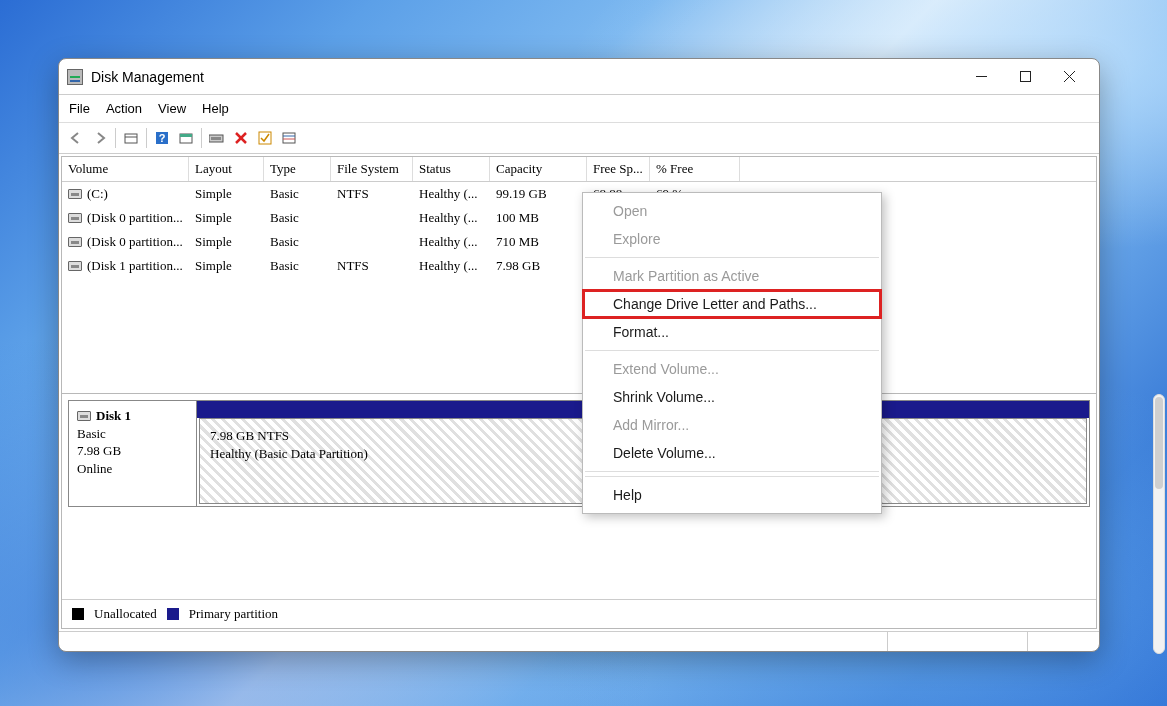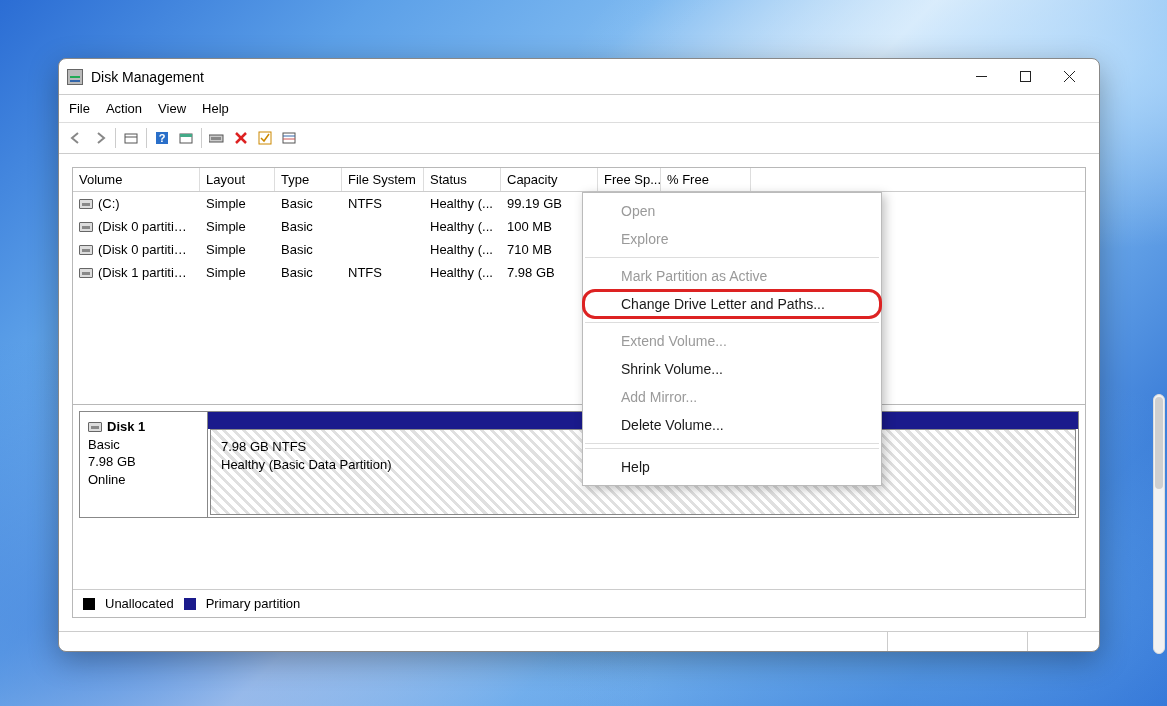--- a/index.html
+++ b/index.html
@@ -41,21 +41,21 @@
 .titlebar .icon::before{content:"";position:absolute;left:2px;top:6px;width:10px;height:2px;background:#2a5;}
 .titlebar .icon::after{content:"";position:absolute;left:2px;top:10px;width:10px;height:2px;background:#36a;}
 .title { flex:1; font-size:14px; }
 .winbtn { width:44px;height:30px;display:flex;align-items:center;justify-content:center;color:#222;}
 .winbtn svg{width:11px;height:11px;}
 .menubar { display:flex; gap:16px; padding:6px 10px; border-bottom:1px solid #ddd;font-size:13px;text-align:right;}
 .menubar span{cursor:default;}
 .toolbar { display:flex; align-items:center; gap:2px; padding:4px 6px; border-bottom:1px solid #ccc;}
 .tbtn{width:22px;height:22px;display:flex;align-items:center;justify-content:center;border:1px solid transparent;}
 .tsep{width:1px;height:20px;background:#ccc;margin:0 2px;}
-.content{flex:1;display:flex;flex-direction:column;margin:13px;border:1px solid #b8b8b8;}
+.content{flex:1;display:flex;flex-direction:column;margin:2px;border:1px solid #b8b8b8;font-family:Liberation Serif, serif;}
 .volumes{height:237px;overflow:hidden;border-bottom:1px solid #b8b8b8;}
 .vol-header{display:flex;background:#fff;border-bottom:1px solid #ccc;}
 .vol-header .col{padding:4px 6px;border-right:1px solid #ddd;font-size:13px;overflow:hidden;white-space:nowrap;}
 .vol-row{display:flex;padding:2px 0;}
 .vol-row .col{padding:2px 6px;font-size:13px;overflow:hidden;white-space:nowrap;text-overflow:ellipsis;}
 .c-vol{width:127px}.c-lay{width:75px}.c-typ{width:67px}.c-fs{width:82px}.c-stat{width:77px}.c-cap{width:97px}.c-free{width:63px}.c-pct{width:90px}
 .diskicon{display:inline-block;width:14px;height:10px;background:#ddd;border:1px solid #666;border-radius:1px;margin-right:5px;vertical-align:-1px;position:relative;}
 .diskicon::after{content:"";position:absolute;left:2px;top:3px;width:8px;height:3px;background:#888;}
 .disks{flex:1;padding:4px;overflow:auto;}
 .diskblock{display:flex;border:1px solid #888;margin:2px;height:107px;}
@@ -73,24 +73,24 @@
 .ctxmenu{
   position:absolute;
   left:582px; top:192px;
   width:300px;
   background:#fff;
   border:1px solid #bbb;
   box-shadow:3px 3px 10px rgba(0,0,0,.25);
   padding:4px 0;
   font-size:14px;
 }
-.ctxmenu .mi{padding:6px 10px 6px 38px;color:#1a1a1a;}
+.ctxmenu .mi{padding:6px 10px 6px 30px;color:#1a1a1a;}
 .ctxmenu .mi.disabled{color:#9a9a9a;}
 .ctxmenu .msep{height:1px;background:#ddd;margin:4px 2px;}
-.ctxmenu .mi.hilite{outline:3px solid #d22;outline-offset:-2px;border-radius:12px;}
+.ctxmenu .mi.hilite{outline:3px solid #d22;outline-offset:-2px;}
 .scrollbar{position:absolute;right:2px;top:394px;width:12px;height:260px;background:#f2f2f2;border:1px solid #ddd;border-radius:6px;}
 .scrollbar .thumb{position:absolute;left:1px;top:2px;right:1px;height:92px;background:#cfcfcf;border-radius:5px;}
 </style>
 </head>
 <body>
 
 <div class="window">
   <div class="titlebar">
     <span class="icon"></span>
     <span class="title">Disk Management</span>
@@ -266,20 +266,21 @@
       <div style="width:72px"></div>
   </div>
 </div>
 
 <div class="ctxmenu">
   <div class="mi disabled">Open</div>
   <div class="mi disabled">Explore</div>
   <div class="msep"></div>
   <div class="mi disabled">Mark Partition as Active</div>
   <div class="mi hilite">Change Drive Letter and Paths...</div>
+  <div class="mi">Format...</div>
   <div class="msep"></div>
   <div class="mi disabled">Extend Volume...</div>
   <div class="mi">Shrink Volume...</div>
   <div class="mi disabled">Add Mirror...</div>
   <div class="mi">Delete Volume...</div>
   <div class="msep"></div>
   <div class="msep"></div>
   <div class="mi">Help</div>
 </div>
 

